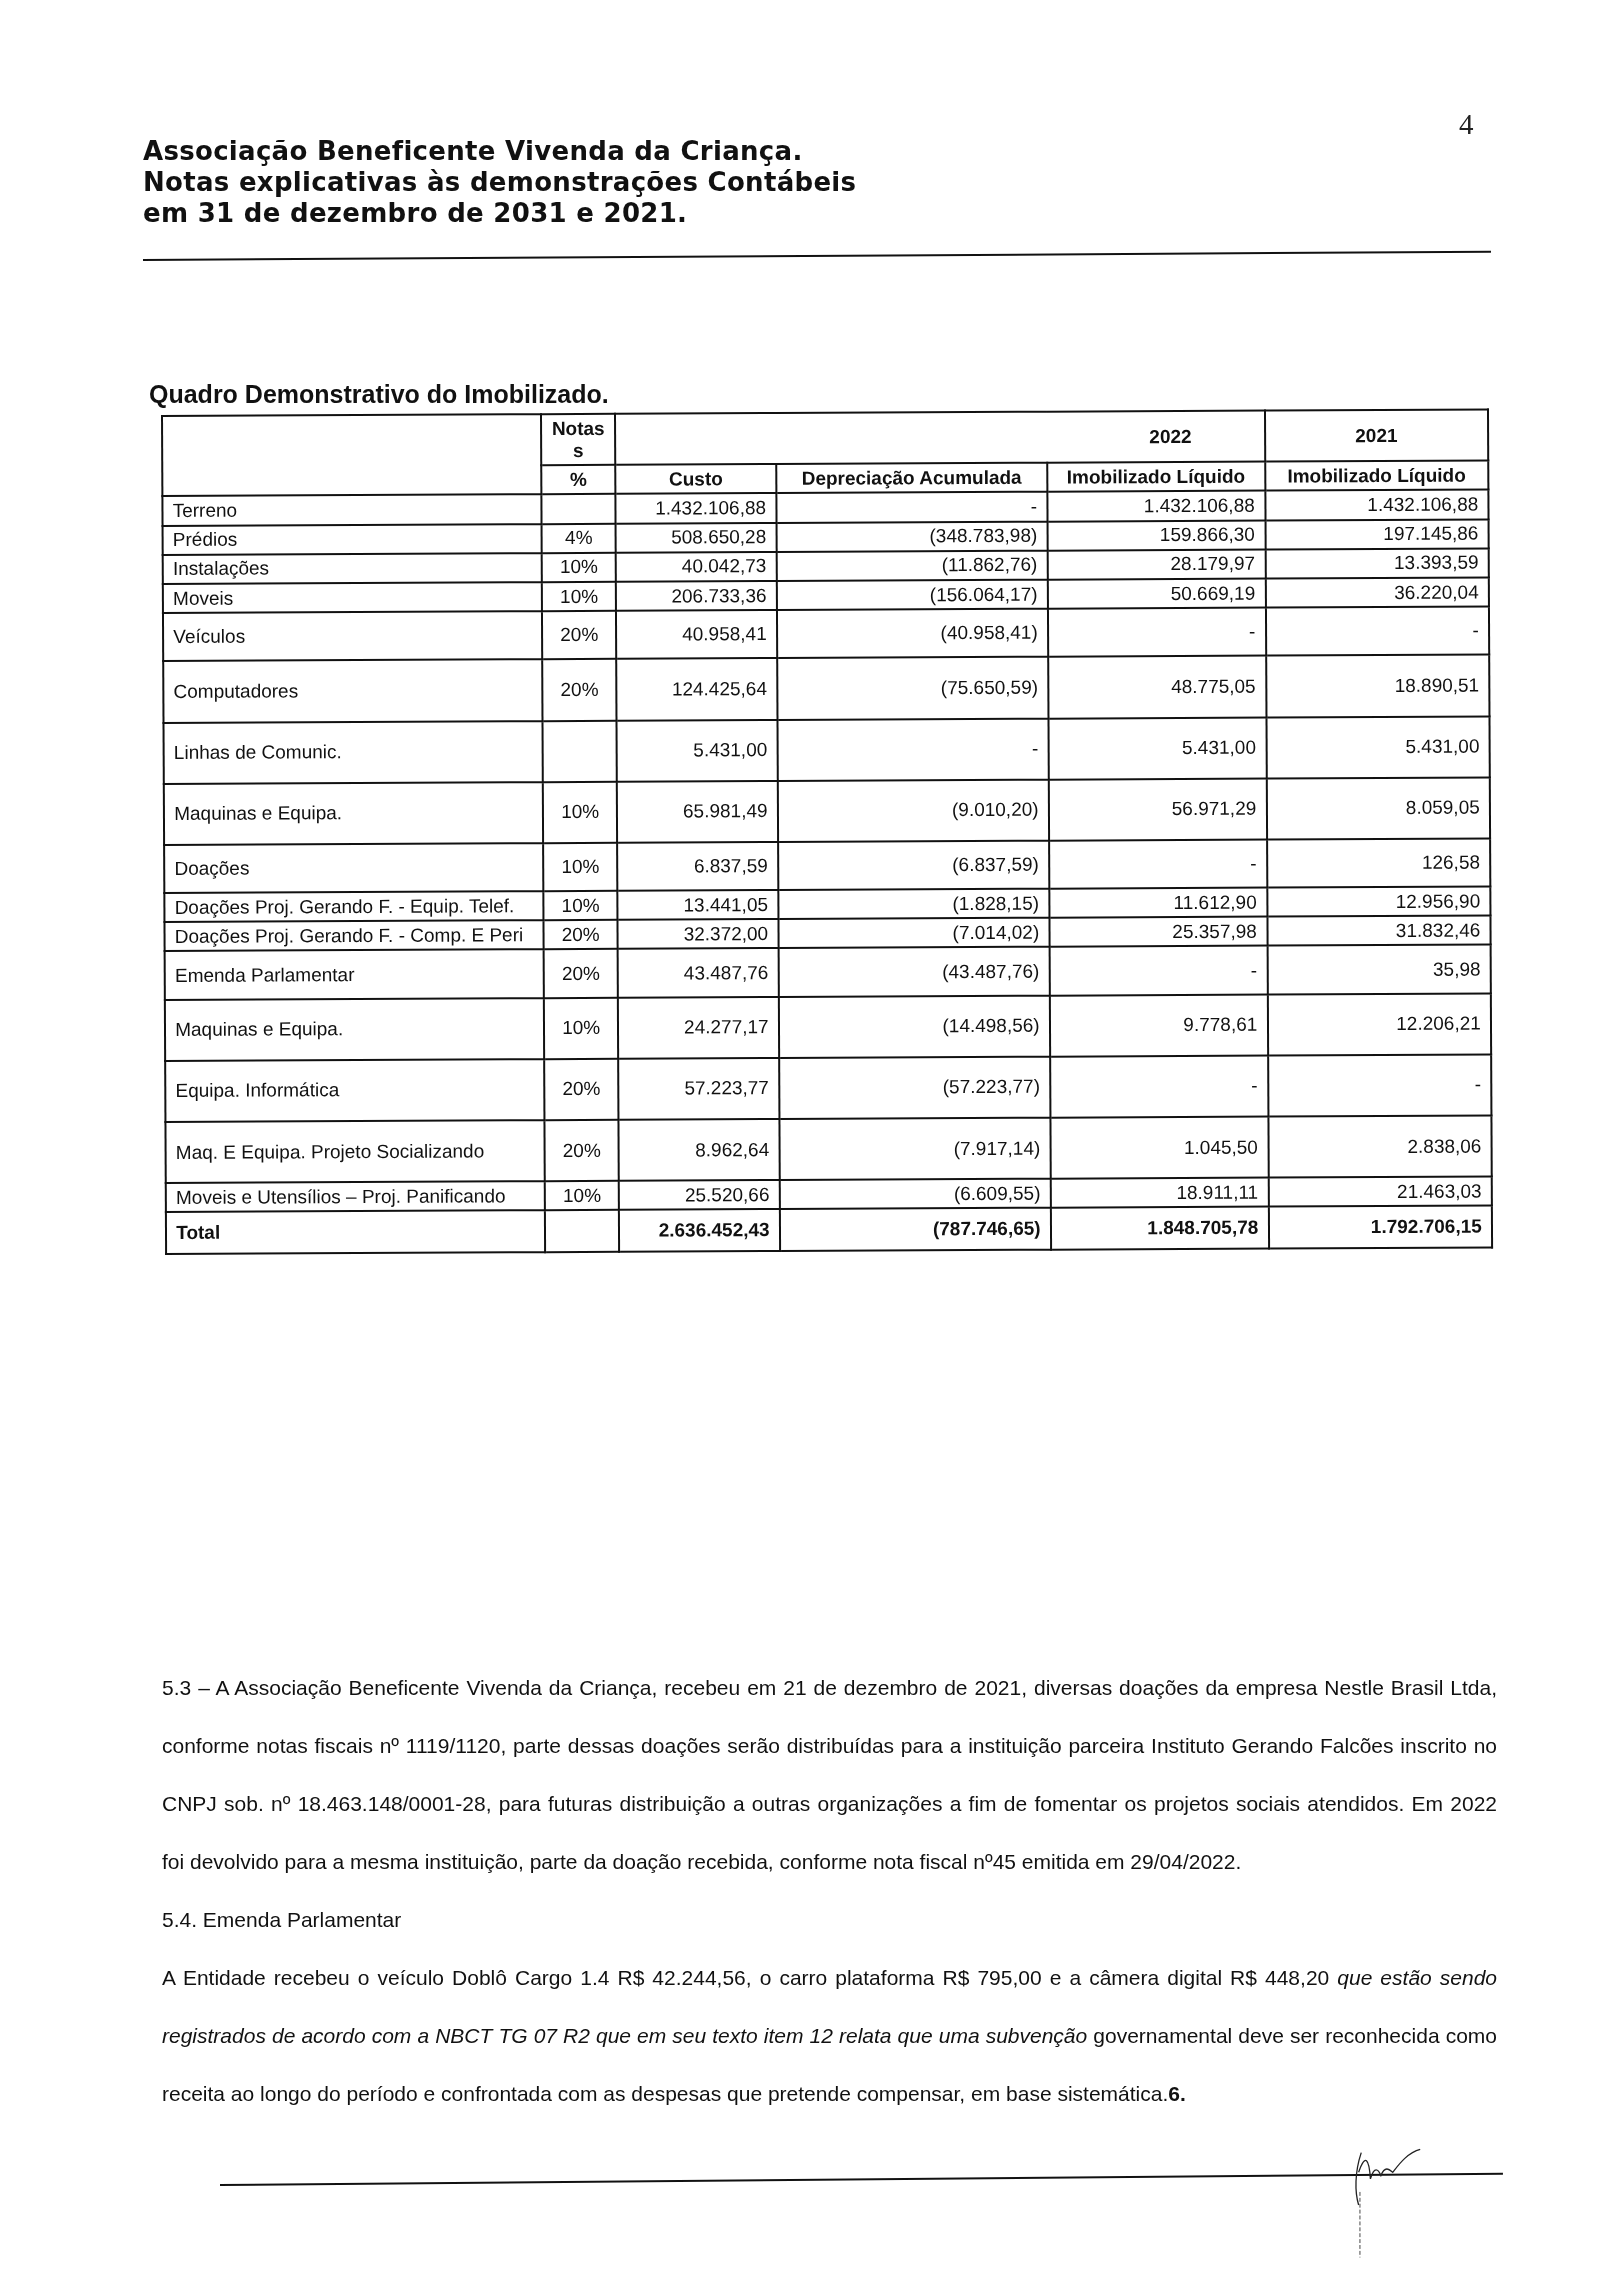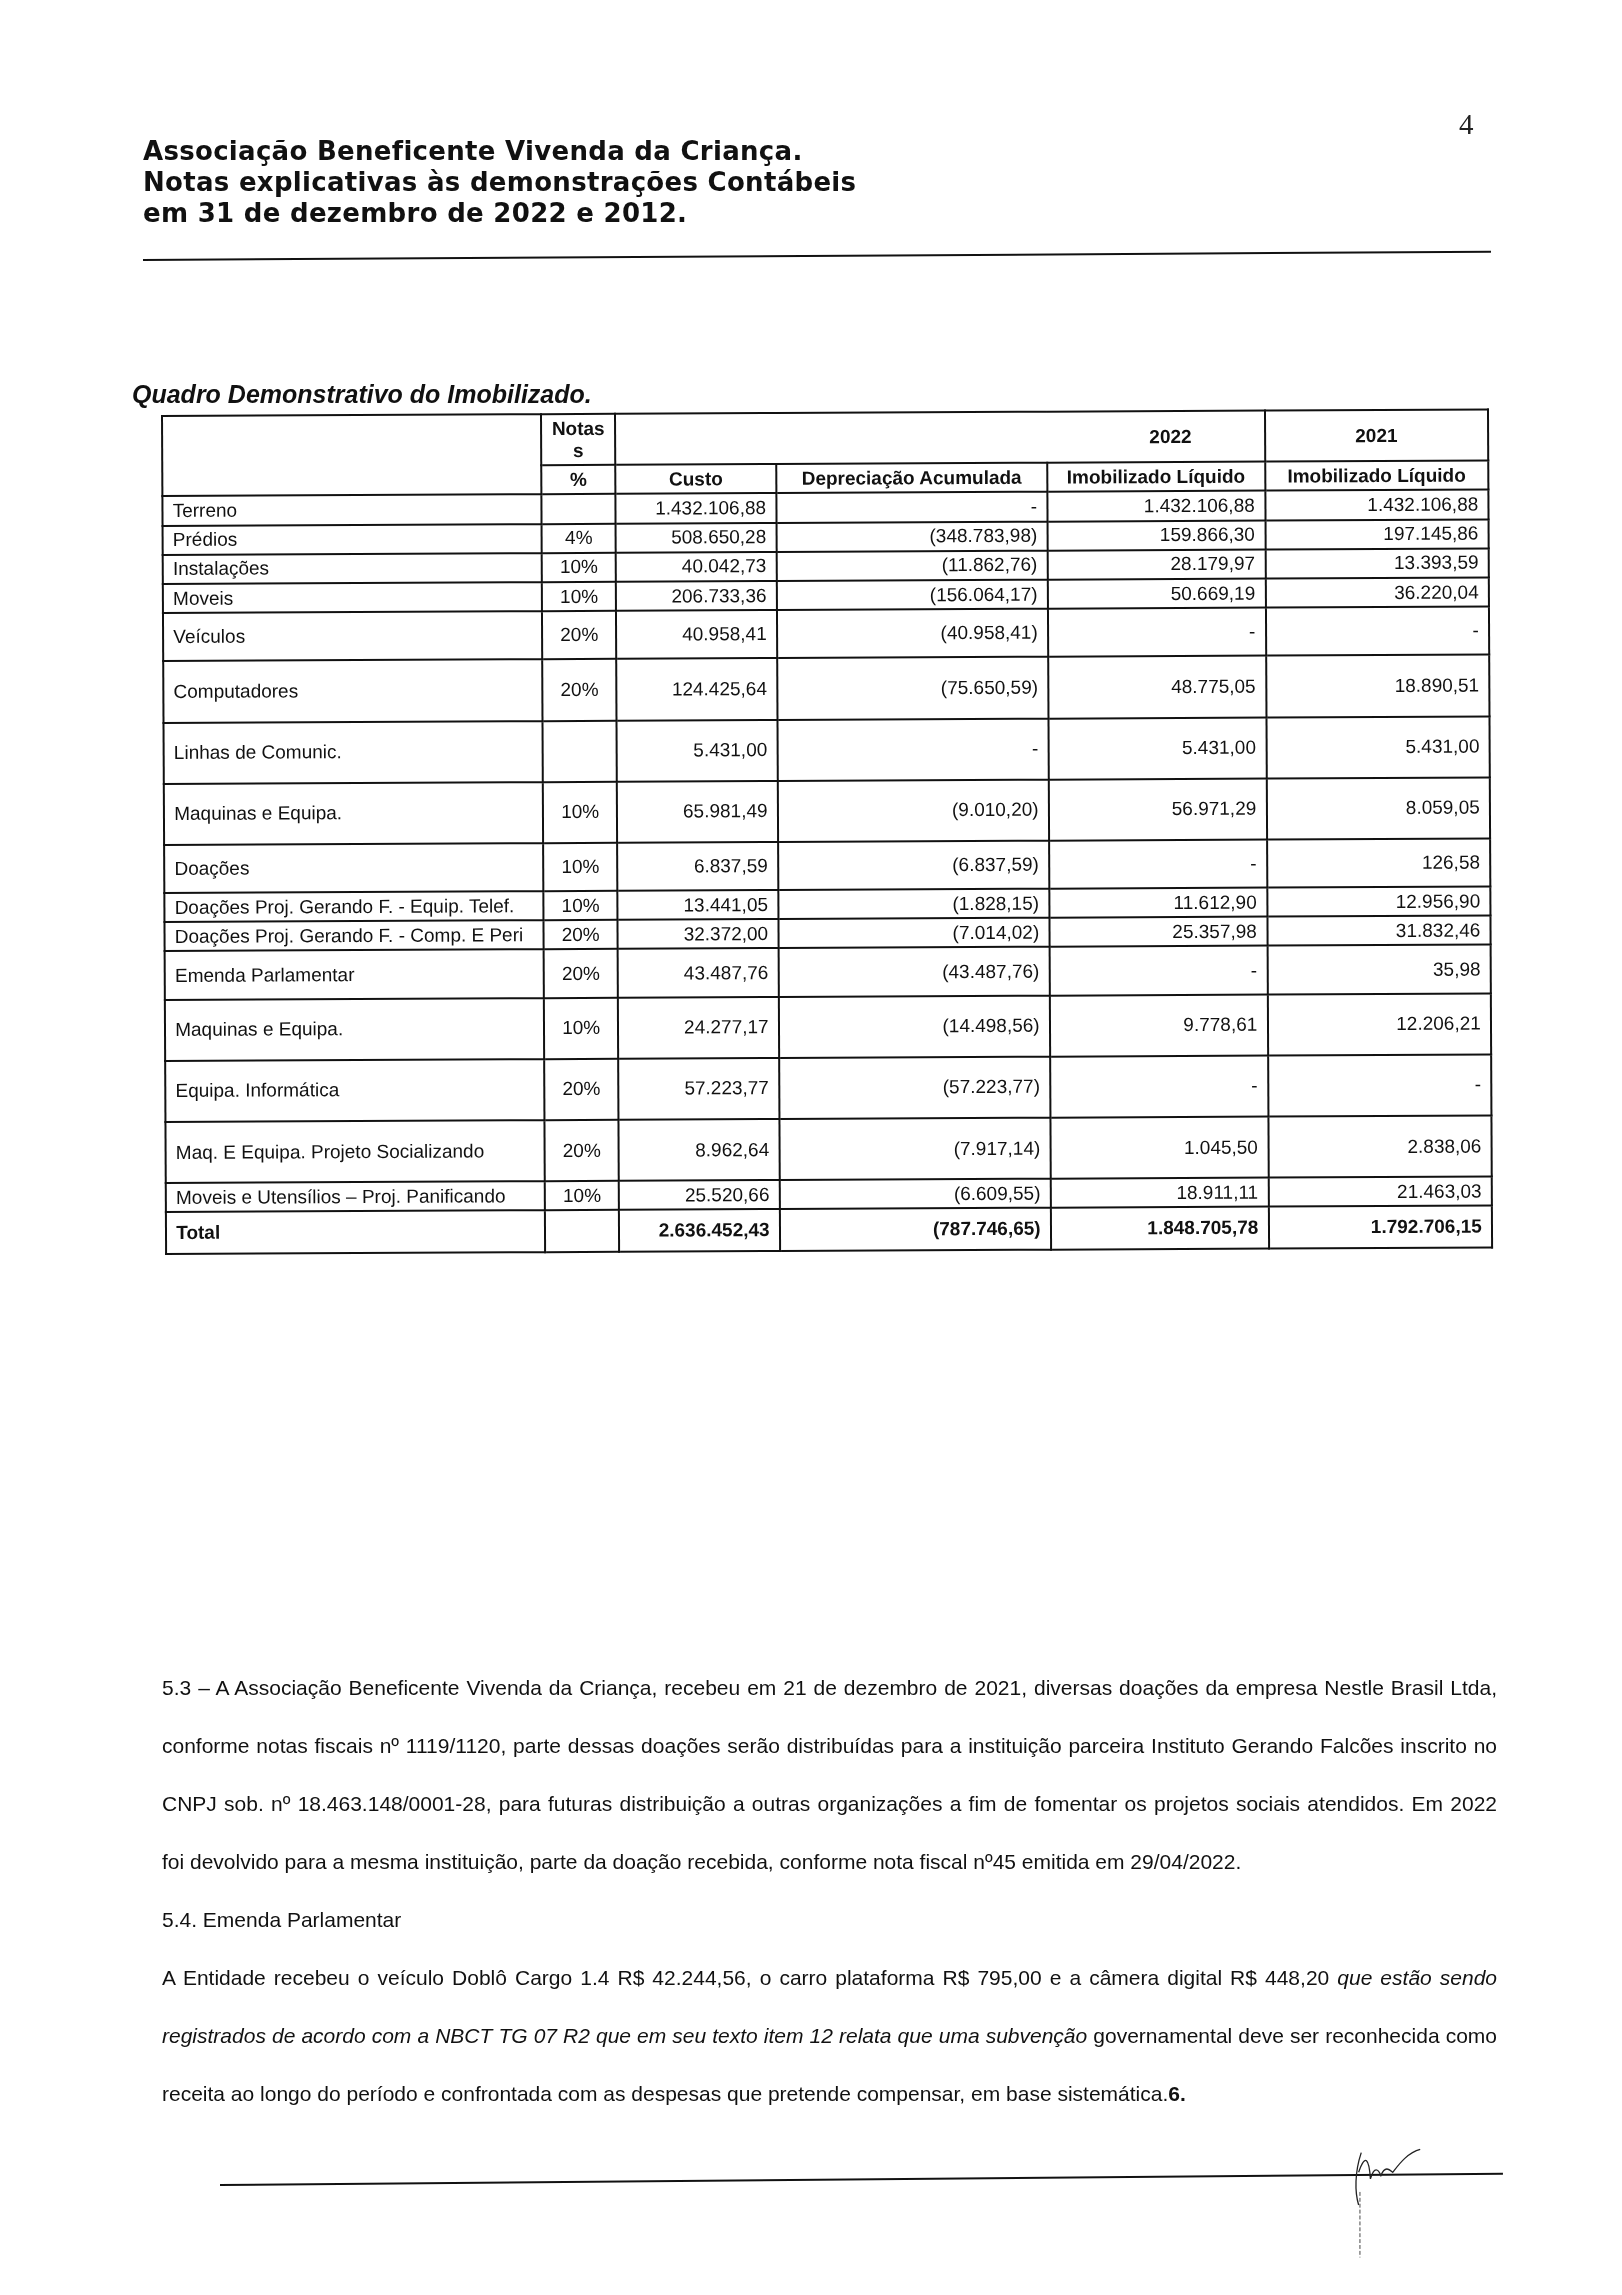--- a/index.html
+++ b/index.html
@@ -1,21 +1,21 @@
 <!DOCTYPE html>
 <html style="font-size:10.5px"><head>
 <meta charset="utf-8">
 <style>
   html, body { margin: 0; padding: 0; background: #ffffff; }
   body { width: 1623px; height: 2295px; position: relative; overflow: hidden; color: #111; font-family: "Liberation Sans", sans-serif; }
   .page-number { position: absolute; left: 1459px; top: 108px; font-family: "Liberation Serif", serif; font-size: 29px; color: #222; }
   .header { position: absolute; left: 143px; top: 124px; font-family: "DejaVu Sans", sans-serif; font-weight: bold; font-size: 26px; line-height: 31px; letter-spacing: 0.3px; margin-top: 12px; }
   .header div { white-space: nowrap; }
   .header-rule { position: absolute; left: 143px; top: 259px; width: 1348px; height: 2px; background: #111; transform: rotate(-0.35deg); transform-origin: left center; }
-  .section-title { position: absolute; left: 132px; top: 380px; font-family: "Liberation Sans", sans-serif; font-weight: bold; font-style: italic; font-size: 25px; }
+  .section-title { position: absolute; left: 149px; top: 380px; font-family: "Liberation Sans", sans-serif; font-weight: bold; font-size: 25px; }
   table.imob { position: absolute; left: 161px; top: 415px; width: 1328px; border-collapse: collapse; font-size: 19px; transform: rotate(-0.28deg); transform-origin: left top; }
   table.imob td, table.imob th { border: 2px solid #111; padding: 2.6px 9.2px; }
   table.imob th { font-weight: bold; font-size: 19px; text-align: center; }
   .c-name { width: 366px; text-align: left; }
   .c-rate { width: 54px; text-align: center; }
   .c-num { text-align: right; }
   .c-cost { width: 141px; }
   .c-dep { width: 255px; }
   .c-n22 { width: 200px; }
   .c-n21 { width: 206px; }
@@ -29,21 +29,21 @@
   .signature { position: absolute; left: 1335px; top: 2133px; width: 118px; height: 131px; }
 </style>
 </head>
 <body>
 
 <div class="page-number">4</div>
 
 <div class="header">
   <div>Associação Beneficente Vivenda da Criança.</div>
   <div>Notas explicativas às demonstrações Contábeis</div>
-  <div>em 31 de dezembro de 2022 e 2012.</div>
+  <div>em 31 de dezembro de 2031 e 2021.</div>
 </div>
 <div class="header-rule"></div>
 
 <div class="section-title">Quadro Demonstrativo do Imobilizado.</div>
 
 <table class="imob">
   <thead>
     <tr class="tall">
       <th class="c-name" rowspan="2"></th>
       <th class="c-rate">Notas s</th>

